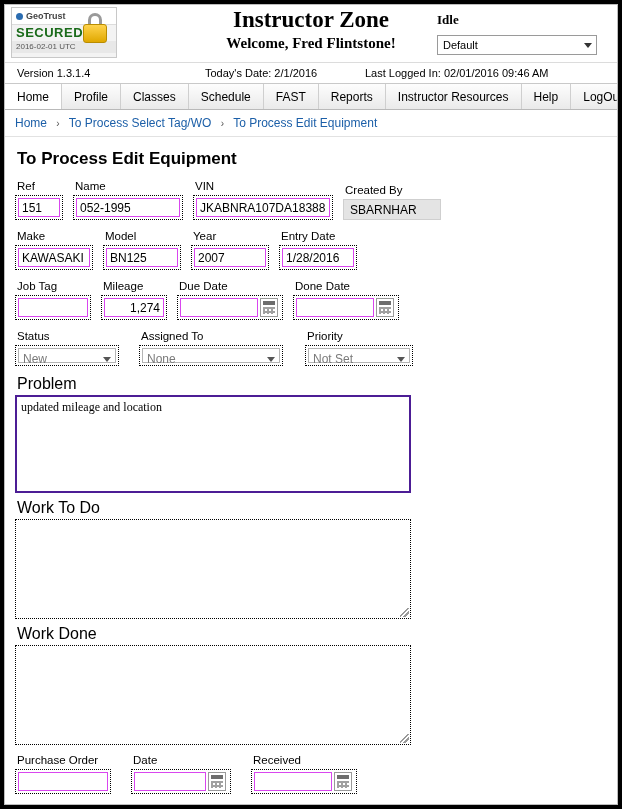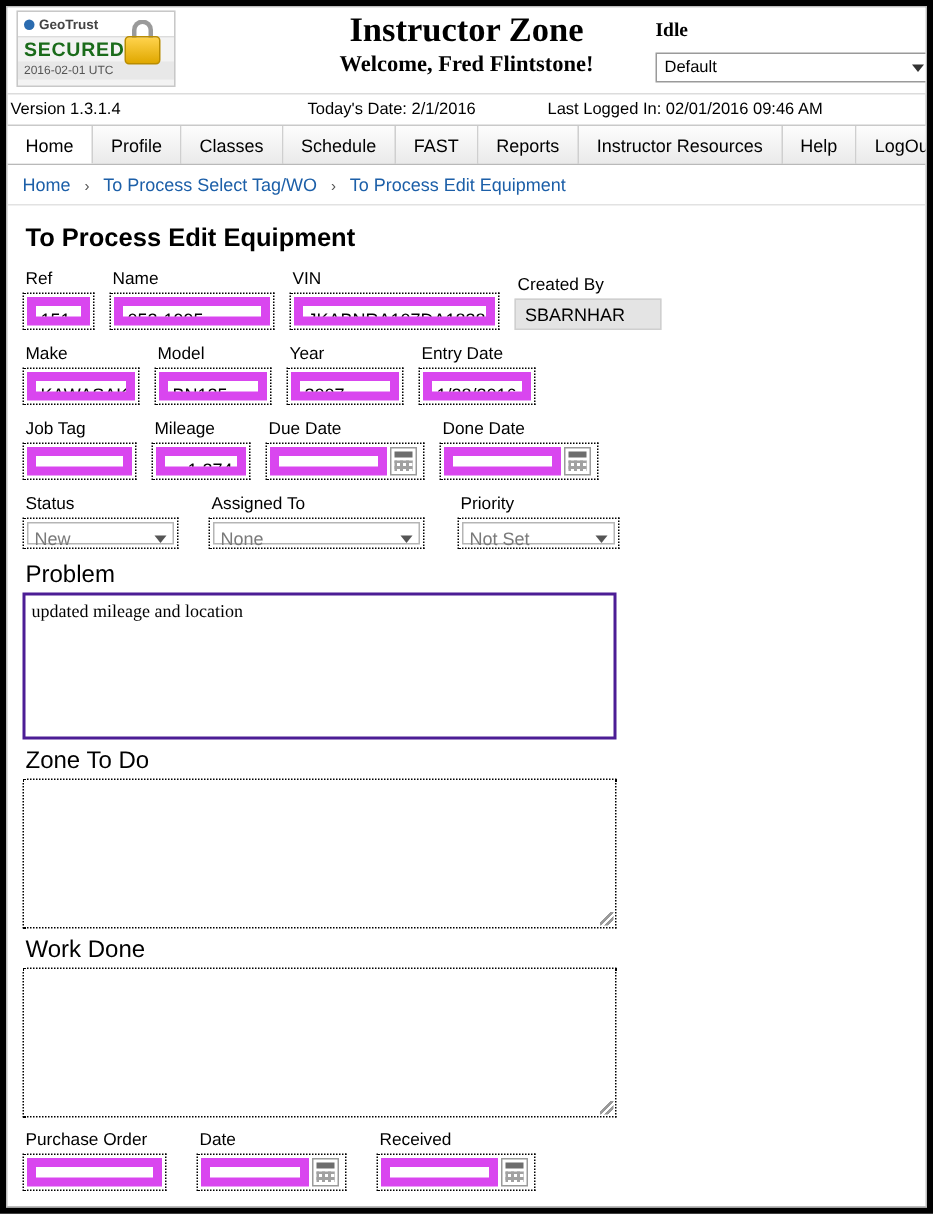--- a/index.html
+++ b/index.html
@@ -129,21 +129,21 @@
     text-align: left;
   }
   .idle-label {
     font-size: 13px;
     font-weight: bold;
     font-family: "Liberation Serif", serif;
     line-height: 18px;
   }
   .idle-select {
     margin-top: 6px;
-    width: 184px;
+    width: 160px;
     height: 20px;
     border: 1px solid #9a9a9a;
     background: #fff;
     font-size: 11px;
     line-height: 18px;
     padding-left: 5px;
     box-sizing: border-box;
     position: relative;
   }
   .idle-select .caret {
@@ -158,21 +158,21 @@
 
   
   .infobar {
     position: relative;
     height: 20px;
     border-top: 1px solid #dcdcdc;
     border-bottom: 1px solid #c9c9c9;
     font-size: 11px;
     line-height: 20px;
   }
-  .infobar .ver { position: absolute; left: 2px; }
+  .infobar .ver { position: absolute; left: 12px; }
   .infobar .today { position: absolute; left: 200px; }
   .infobar .loggedin { position: absolute; left: 360px; }
 
   
   .navbar {
     display: flex;
     height: 25px;
     background: #f0f0f0;
     border-bottom: 1px solid #b9b9b9;
   }
@@ -236,21 +236,21 @@
   }
   .dotted-box {
     border: 1px dotted #000;
     padding: 2px;
     background: #fff;
     box-sizing: border-box;
     display: flex;
     align-items: center;
   }
   .txt {
-    border: 6px solid #d946ef;
+    border: 1px solid #d946ef;
     background: #fff;
     height: 19px;
     line-height: 19px;
     font-size: 12px;
     padding: 0 3px;
     box-sizing: border-box;
     overflow: hidden;
     white-space: nowrap;
   }
   .txt.num { text-align: right; }
@@ -516,21 +516,21 @@
             <span>Not Set</span>
             <span class="caret"></span>
           </div>
         </div>
       </div>
     </div>
 
     <div class="area-label">Problem</div>
     <div class="textarea solid" style="height:98px;">updated mileage and location</div>
 
-    <div class="area-label">Zone To Do</div>
+    <div class="area-label">Work To Do</div>
     <div class="textarea" style="height:100px;">
       <span></span>
       <span class="resize"></span>
     </div>
 
     <div class="area-label">Work Done</div>
     <div class="textarea" style="height:100px;">
       <span></span>
       <span class="resize"></span>
     </div>

